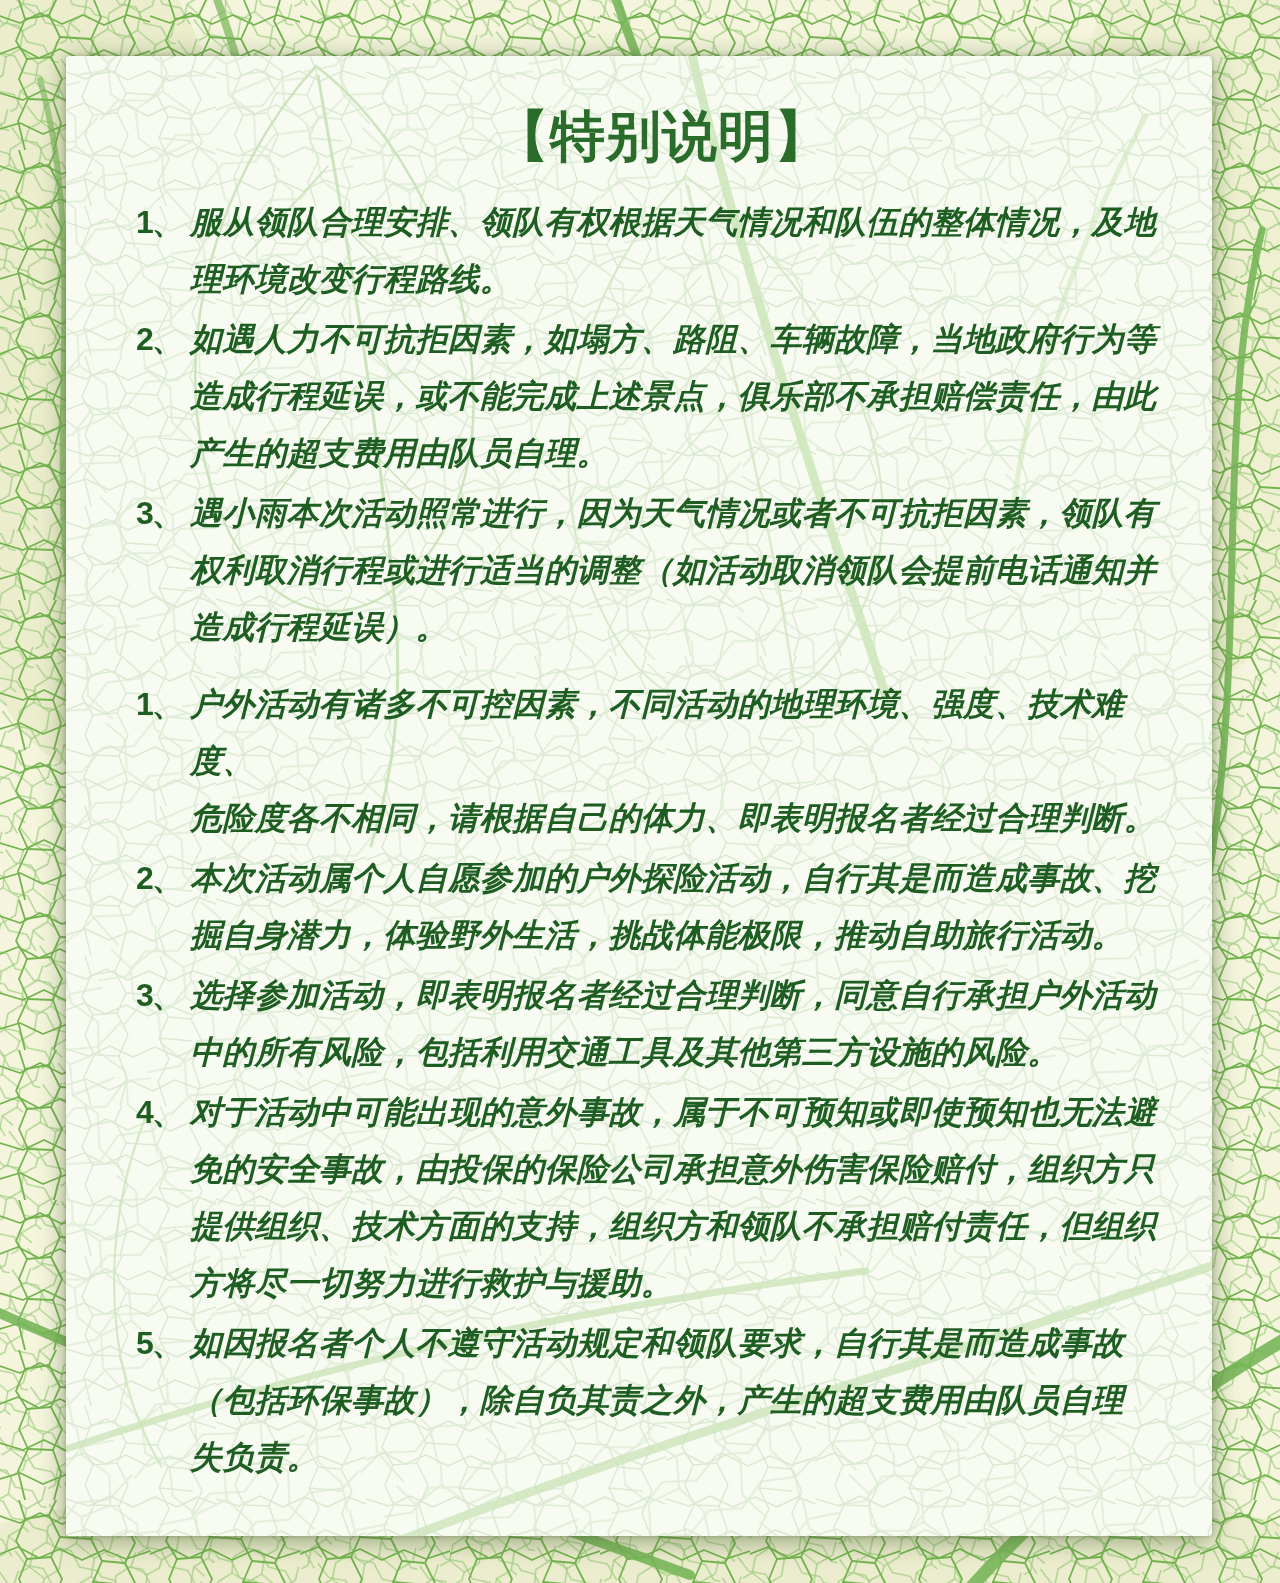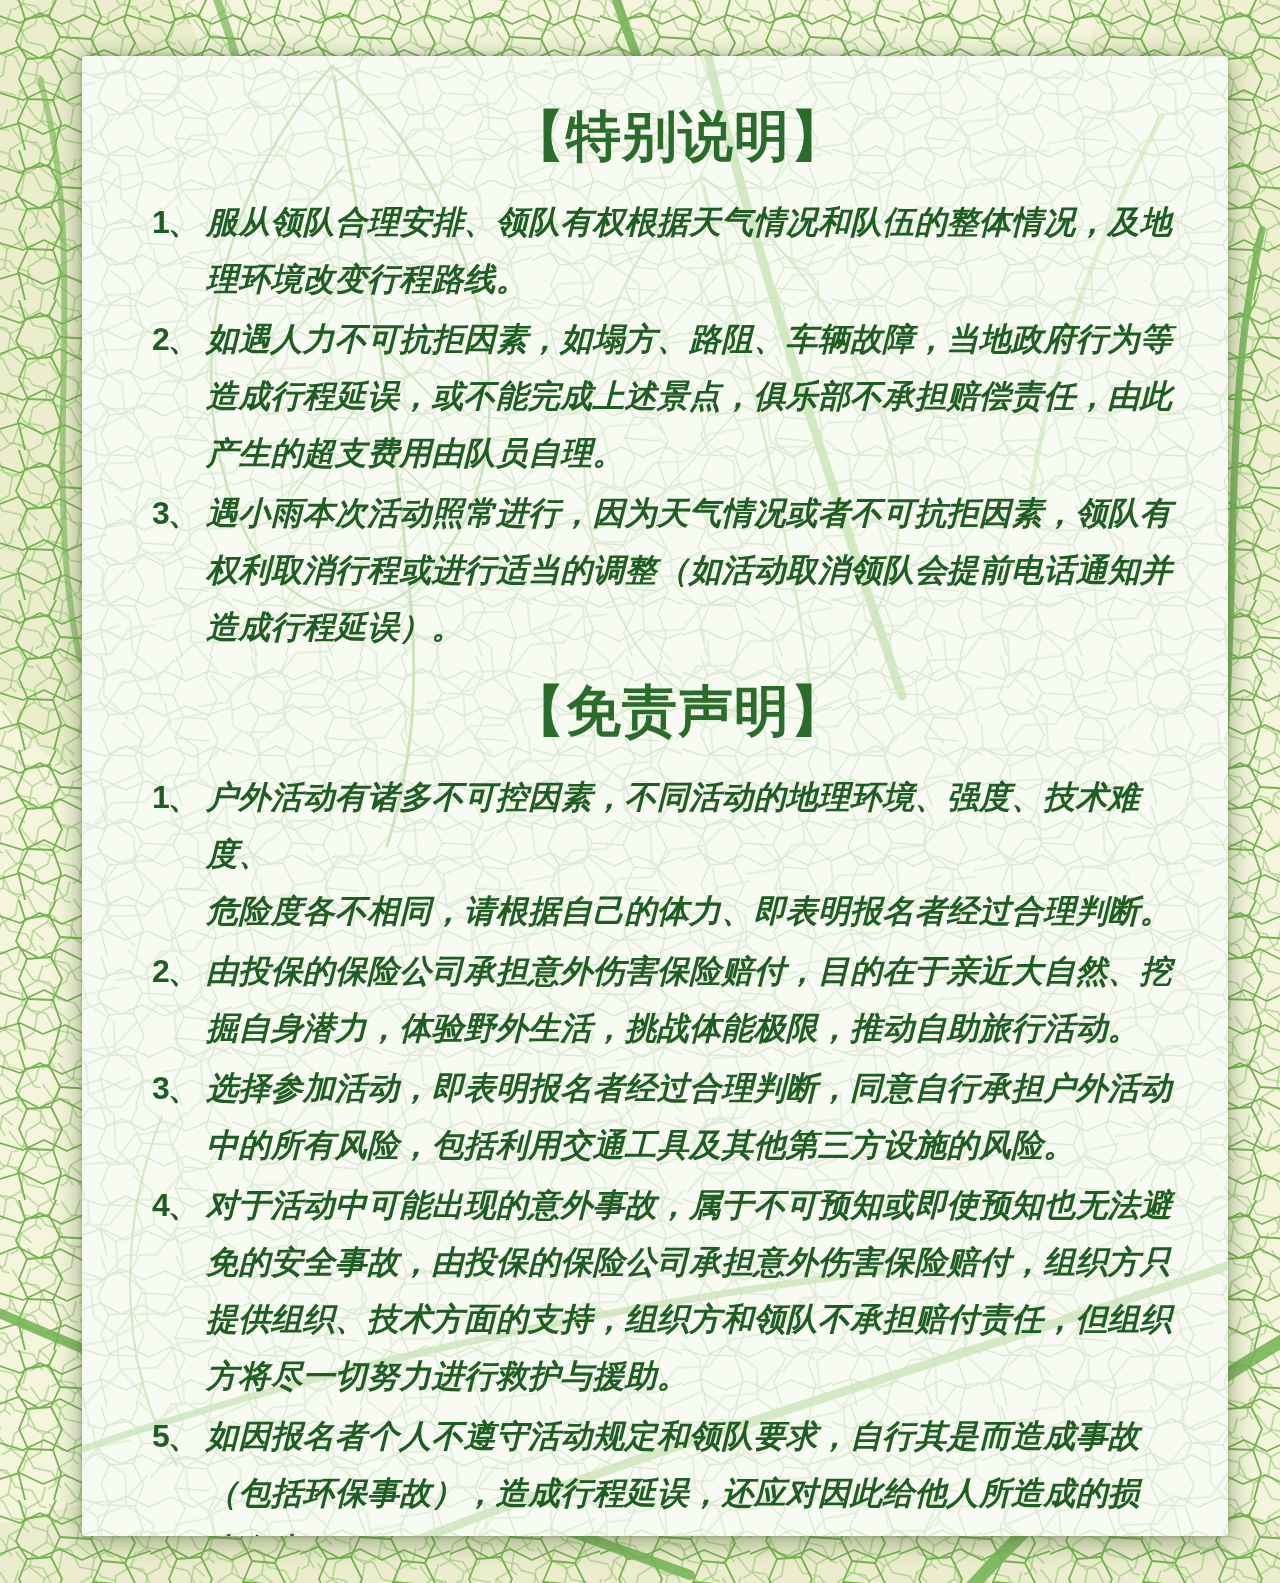--- a/index.html
+++ b/index.html
@@ -12,21 +12,20 @@
   }
   .bg-art{position:absolute;left:0;top:0;width:1280px;height:1583px;display:block;}
   .panel{
     position:absolute;
     left:66px;top:56px;
     width:1146px;height:1480px;
     background:var(--panel-bg,#f8fbf2);
     box-shadow:0 4px 26px rgba(70,95,45,.55), 0 0 4px rgba(70,95,45,.35);
     border-radius:4px;
     overflow:hidden;
-    margin-left:16px;
   }
   .panel-art{position:absolute;left:0;top:0;width:1146px;height:1480px;display:block;}
   .content{
     position:relative;
     padding:0 24px 0 70px;
     box-sizing:border-box;
     width:100%;height:100%;
   }
   .section-title{
     margin:0;
@@ -163,48 +162,47 @@
 产生的超支费用由队员自理。</span>
         </li>
         <li class="notice-item">
           <span class="num">3、</span>
           <span class="txt">遇小雨本次活动照常进行，因为天气情况或者不可抗拒因素，领队有
 权利取消行程或进行适当的调整（如活动取消领队会提前电话通知并
 造成行程延误）。</span>
         </li>
       </ul>
 
-      <h1 class="section-title second">【免责声明】</h1>
 
       <ul class="notice-list">
         <li class="notice-item">
           <span class="num">1、</span>
           <span class="txt">户外活动有诸多不可控因素，不同活动的地理环境、强度、技术难度、
 危险度各不相同，请根据自己的体力、即表明报名者经过合理判断。</span>
         </li>
         <li class="notice-item">
           <span class="num">2、</span>
-          <span class="txt">由投保的保险公司承担意外伤害保险赔付，目的在于亲近大自然、挖
+          <span class="txt">本次活动属个人自愿参加的户外探险活动，自行其是而造成事故、挖
 掘自身潜力，体验野外生活，挑战体能极限，推动自助旅行活动。</span>
         </li>
         <li class="notice-item">
           <span class="num">3、</span>
           <span class="txt">选择参加活动，即表明报名者经过合理判断，同意自行承担户外活动
 中的所有风险，包括利用交通工具及其他第三方设施的风险。</span>
         </li>
         <li class="notice-item">
           <span class="num">4、</span>
           <span class="txt">对于活动中可能出现的意外事故，属于不可预知或即使预知也无法避
 免的安全事故，由投保的保险公司承担意外伤害保险赔付，组织方只
 提供组织、技术方面的支持，组织方和领队不承担赔付责任，但组织
 方将尽一切努力进行救护与援助。</span>
         </li>
         <li class="notice-item">
           <span class="num">5、</span>
           <span class="txt">如因报名者个人不遵守活动规定和领队要求，自行其是而造成事故
-（包括环保事故），造成行程延误，还应对因此给他人所造成的损
+（包括环保事故），除自负其责之外，产生的超支费用由队员自理
 失负责。</span>
         </li>
       </ul>
 
     </div>
   </div>
 </div>
 
 </body></html>

